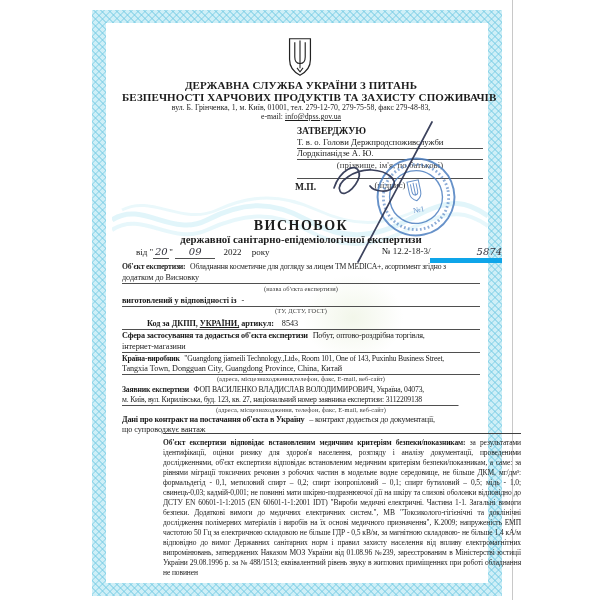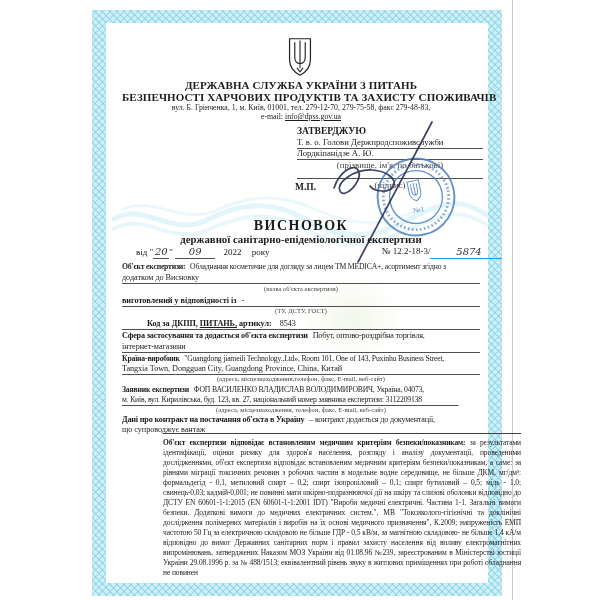--- a/index.html
+++ b/index.html
@@ -41,21 +41,21 @@
   .stamp{position:absolute;left:368px;top:149px;width:96px;height:96px;opacity:.85;}
   .sig{position:absolute;left:298px;top:112px;width:140px;height:156px;}
   .conclusion{
     position:absolute;left:122px;top:433px;width:358px;
     border-top:1px solid #3f3f3f;padding-top:4px;
     font-size:7.5px;line-height:10px;letter-spacing:-.1px;text-align:justify;margin-left:41px;
   }
   .daterow{position:absolute;left:122px;top:246px;width:358px;height:14px;font-size:9px;white-space:nowrap;}
   .mseg{display:inline-block;width:40px;text-align:center;border-bottom:1px solid #4f4f4f;height:12px;line-height:11px;}
   .dseg{display:inline-block;width:16px;text-align:center;border-bottom:1px solid #4f4f4f;height:12px;line-height:11px;}
-  .nseg{display:inline-block;width:66px;text-align:center;padding-left:6px;border-bottom:1px solid #0ea5e9;height:12px;line-height:11px;}
+  .nseg{display:inline-block;width:66px;text-align:right;padding-left:6px;border-bottom:5px solid #0ea5e9;height:12px;line-height:11px;}
 </style>
 </head>
 <body>
 
 <div class="page-edge"></div>
 
 <div class="frame"></div>
 <div class="frame-inner"></div>
 
 <svg class="waves" viewBox="0 0 376 64">
@@ -126,21 +126,21 @@
 <div class="line fieldrow u" style="top:272px;">додатком до Висновку</div>
 <div class="line c hint" style="top:285px;">(назва об'єкта експертизи)</div>
 
 <div class="line fieldrow u" style="top:295px;">
   <span class="lbl">виготовлений у відповідності із</span>
   <span>-</span>
 </div>
 <div class="line c hint" style="top:307px;">(ТУ, ДСТУ, ГОСТ)</div>
 
 <div class="line fieldrow u" style="top:318px;">
-  <span class="lbl" style="margin-right:2px;margin-left:25px;">Код за ДКПП,</span><span class="lbl ul" style="margin-right:2px;">ПИТАНЬ,</span><span class="lbl">артикул:</span>
+  <span class="lbl" style="margin-right:2px;margin-left:25px;">Код за ДКПП,</span><span class="lbl ul" style="margin-right:2px;">УКРАЇНИ,</span><span class="lbl">артикул:</span>
   <span style="margin-left:3px;">8543</span>
 </div>
 
 <div class="line fieldrow tight" style="top:330px;">
   <span class="lbl">Сфера застосування та додається об'єкта експертизи</span>
   <span>Побут, оптово-роздрібна торгівля,</span>
 </div>
 <div class="line fieldrow u" style="top:341px;">інтернет-магазини</div>
 
 <div class="line fieldrow xtight" style="top:353px;">

